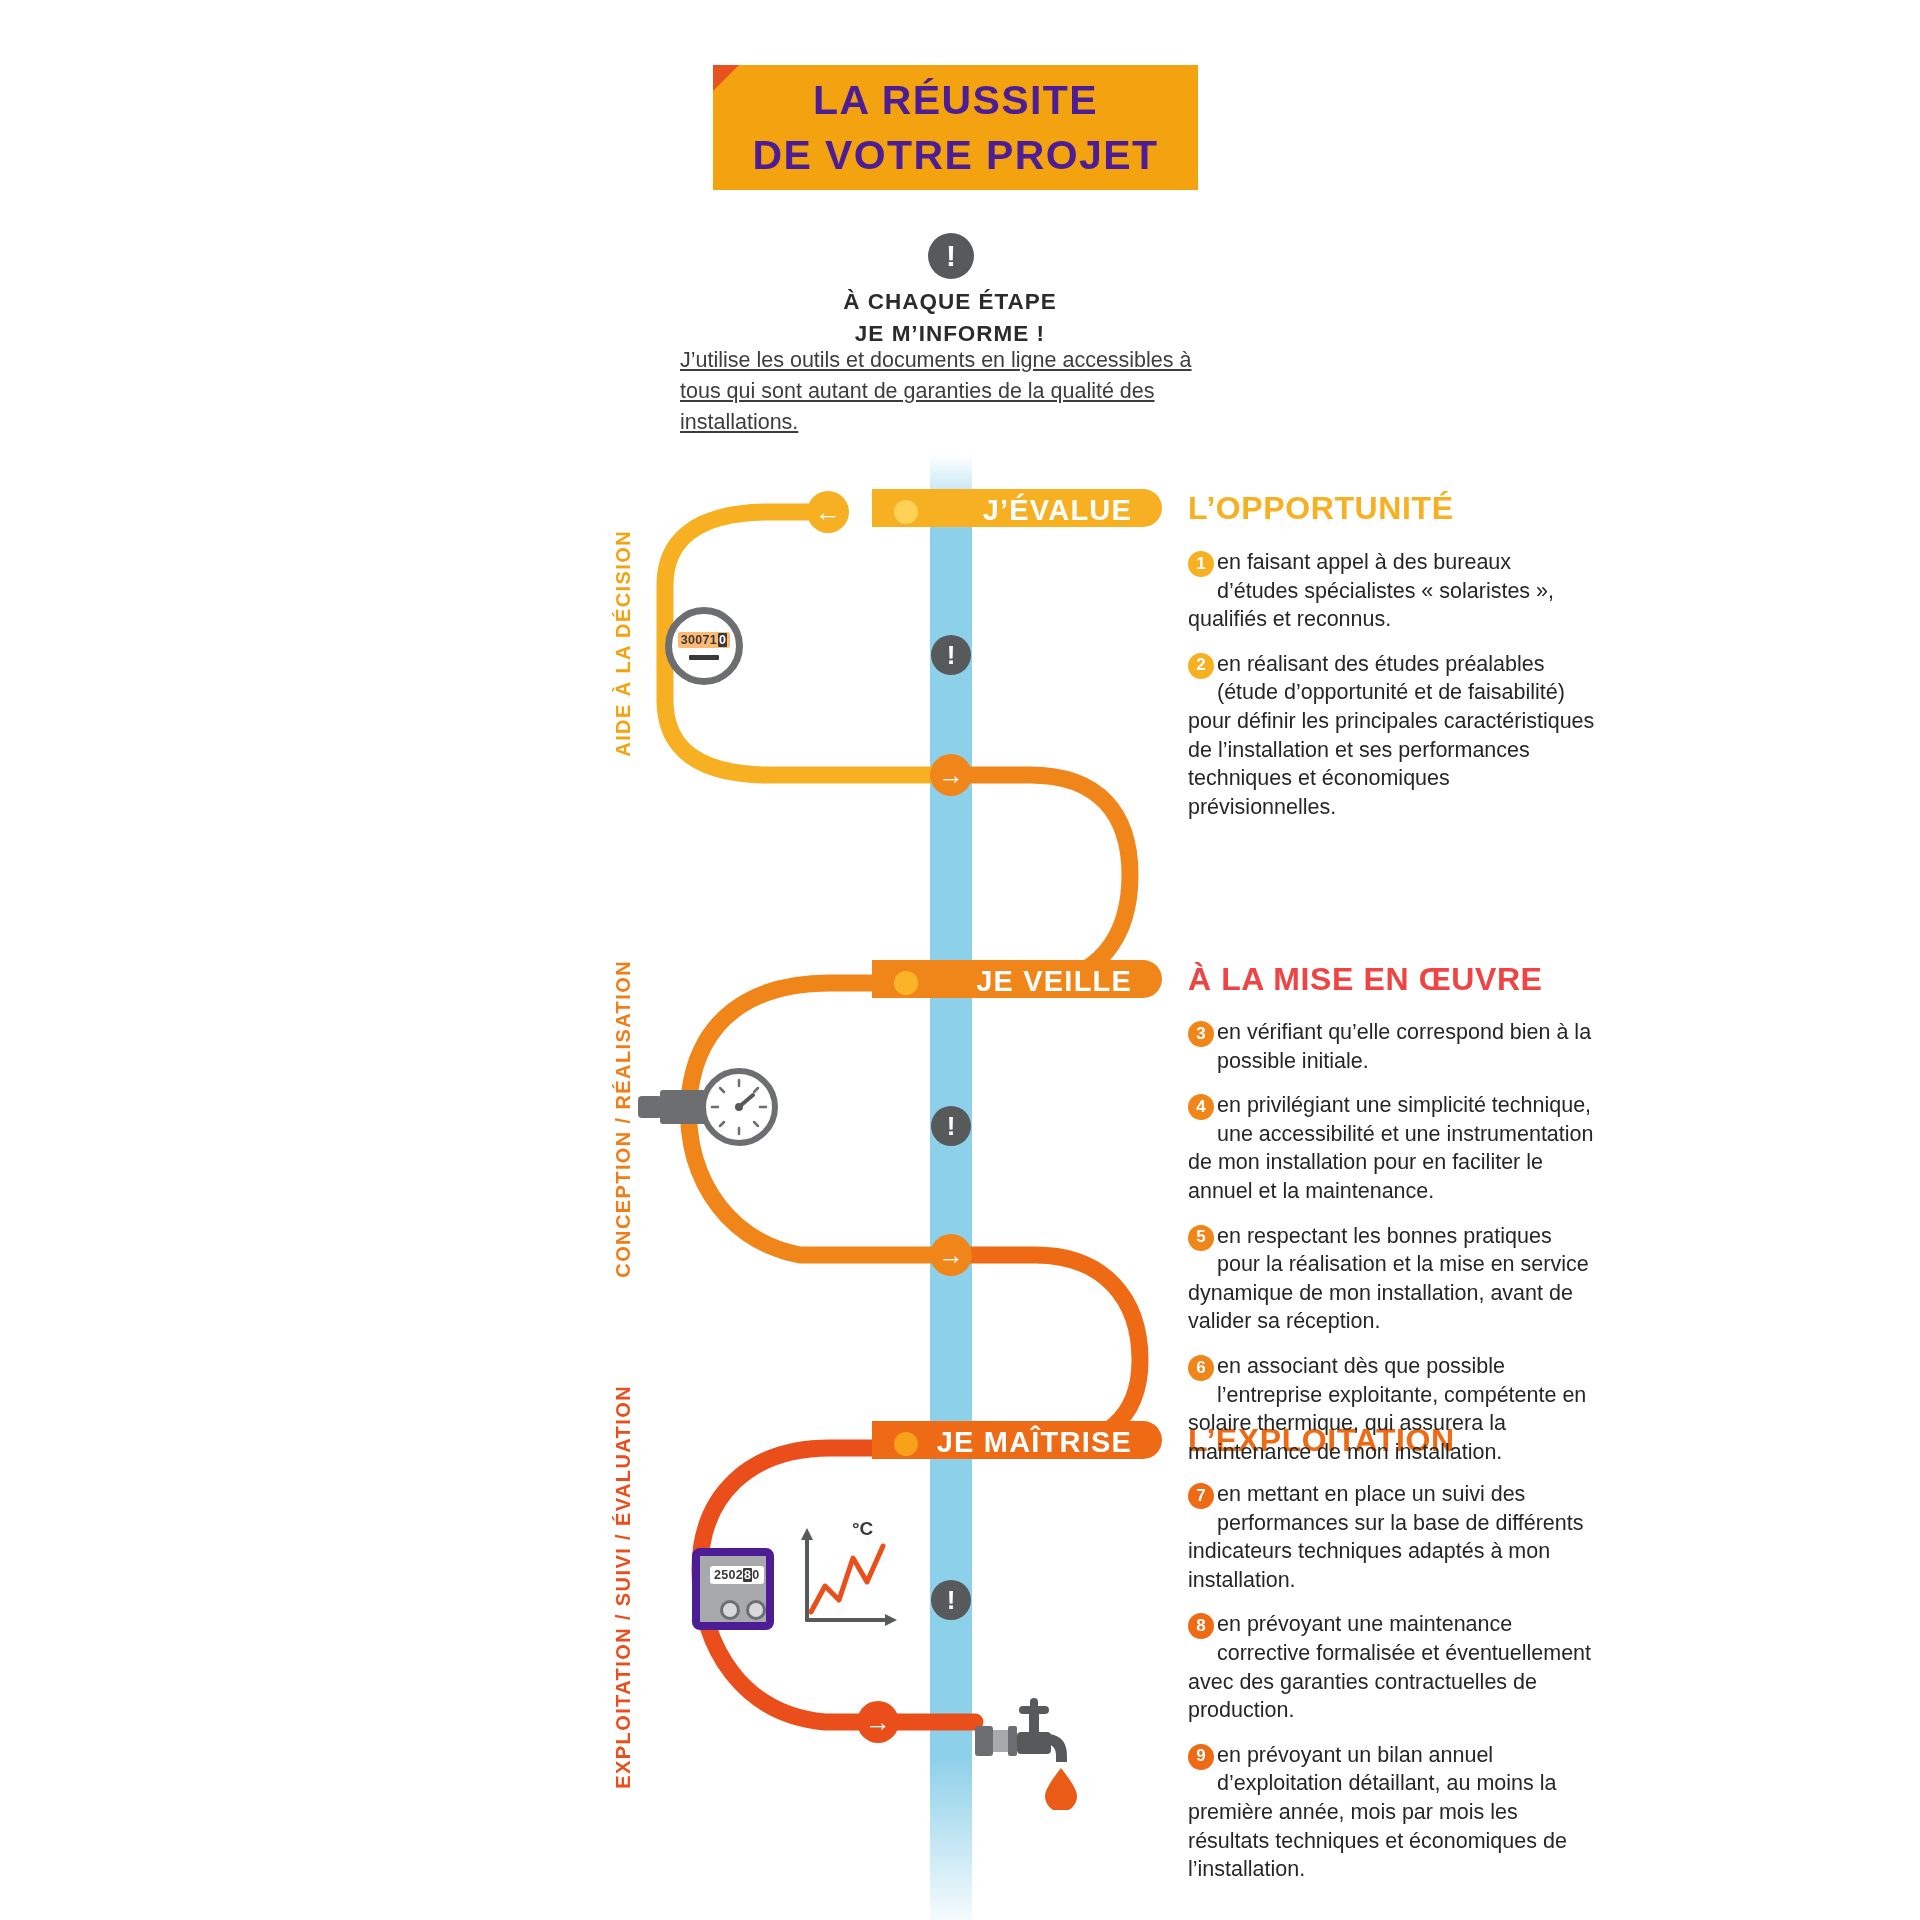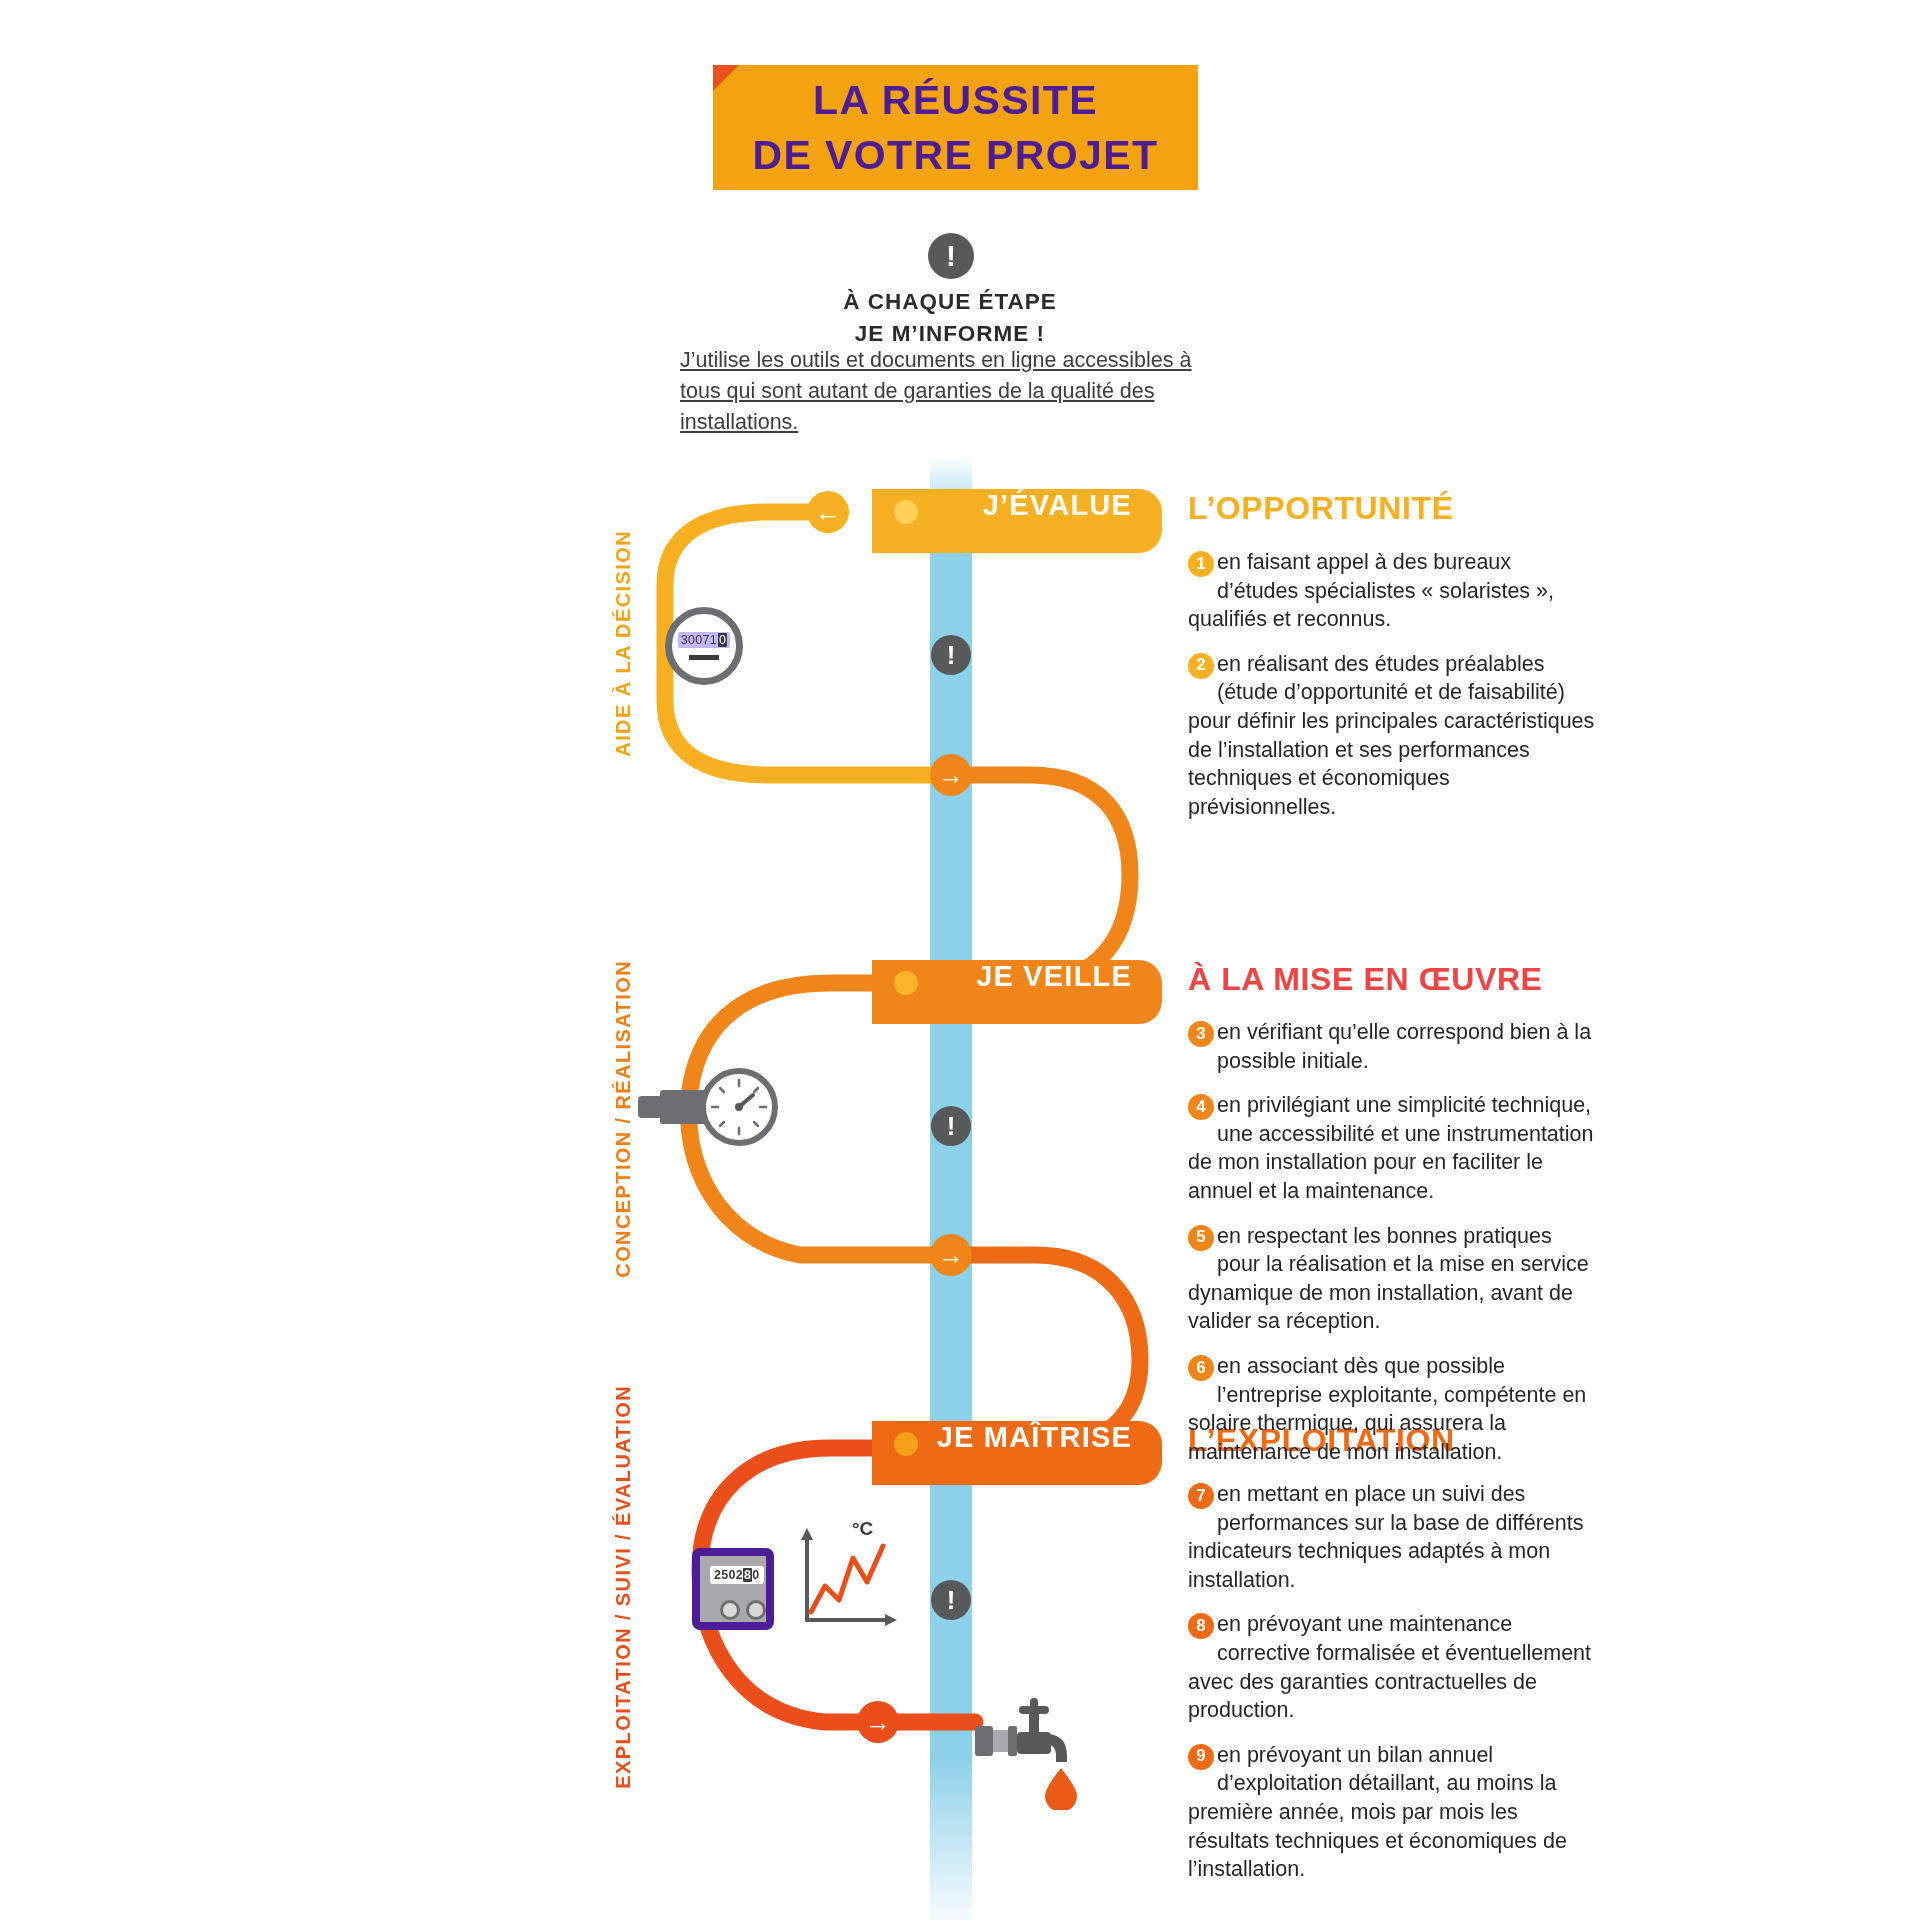--- a/index.html
+++ b/index.html
@@ -58,22 +58,22 @@
     position:absolute;
     writing-mode:vertical-rl;transform:rotate(180deg);
     font-weight:bold;letter-spacing:1.4px;font-size:20px;white-space:nowrap;
   }
   #vl0{left:612px;top:530px;color:#F2A30F;}
   #vl1{left:612px;top:960px;color:#F07D16;}
   #vl2{left:612px;top:1385px;color:#EA4E1B;}
 
   
   .pill{
-    position:absolute;height:64px;border-radius:0 23px 23px 0;
-    display:flex;align-items:flex-start;justify-content:flex-end;
+    position:absolute;height:38px;border-radius:0 23px 23px 0;
+    display:flex;align-items:flex-end;justify-content:flex-end;
     color:#fff;font-weight:bold;font-size:29px;letter-spacing:1.2px;
     padding-right:30px;box-sizing:border-box;
   }
   .pill .dot{
     position:absolute;left:22px;top:11px;width:24px;height:24px;border-radius:50%;
   }
   #pill0{left:872px;top:489px;width:290px;background:#F7B021;}
   #pill0 .dot{background:#FFD257;}
   #pill1{left:872px;top:960px;width:290px;background:#F08519;}
   #pill1 .dot{background:#FBB429;}
@@ -120,21 +120,21 @@
     color:#fff;font-size:26px;font-weight:bold;line-height:1;
   }
 
   
   .meter1{
     position:absolute;left:665px;top:607px;width:78px;height:78px;border-radius:50%;
     background:#fff;border:7px solid #6D6E71;box-sizing:border-box;
     display:flex;flex-direction:column;align-items:center;justify-content:center;
   }
   .meter1 .disp{
-    background:#c4b5fd;color:#3A3A3A;font-size:12.5px;font-weight:normal;
+    background:#fdba74;color:#3A3A3A;font-size:12.5px;font-weight:bold;
     padding:1px 3px;border-radius:2px;letter-spacing:0.3px;
     display:flex;align-items:center;
   }
   .meter1 .disp .inv{background:#3A3A3A;color:#fff;padding:0 1px;border-radius:1px;margin-left:1px;}
   .meter1 .bar{width:30px;height:5px;background:#3A3A3A;margin-top:7px;border-radius:1px;}
 
   .gauge-body{
     position:absolute;left:660px;top:1090px;width:48px;height:34px;background:#6D6E71;border-radius:3px;
   }
   .gauge-nut{

